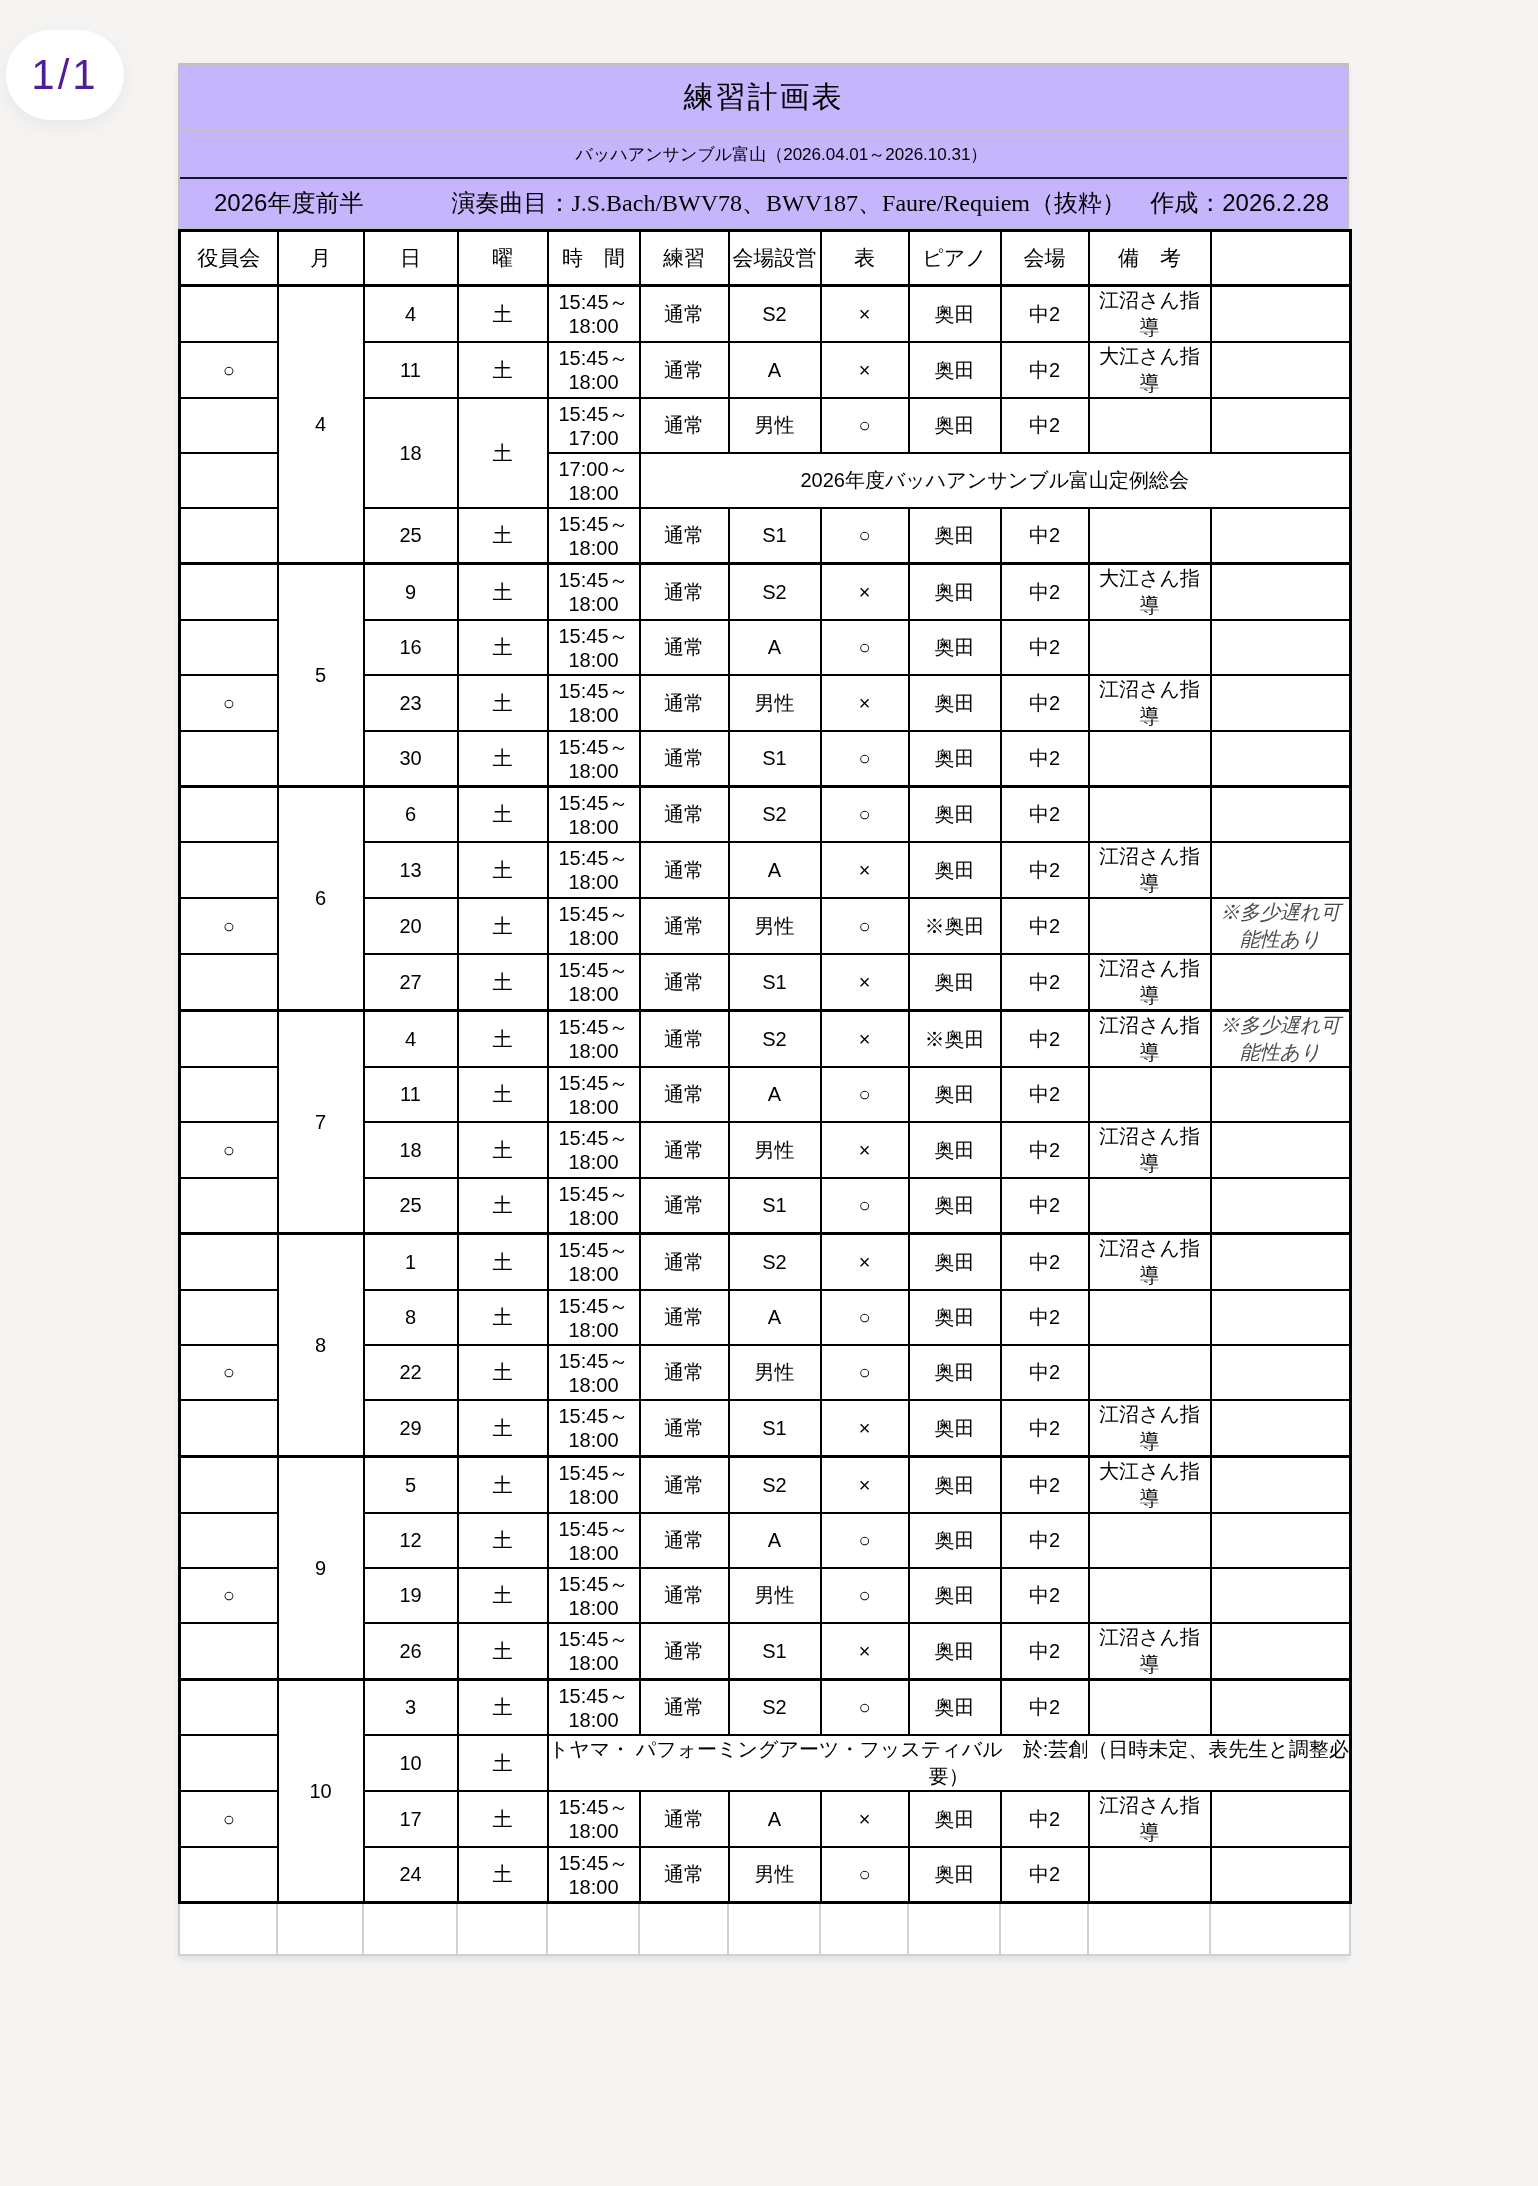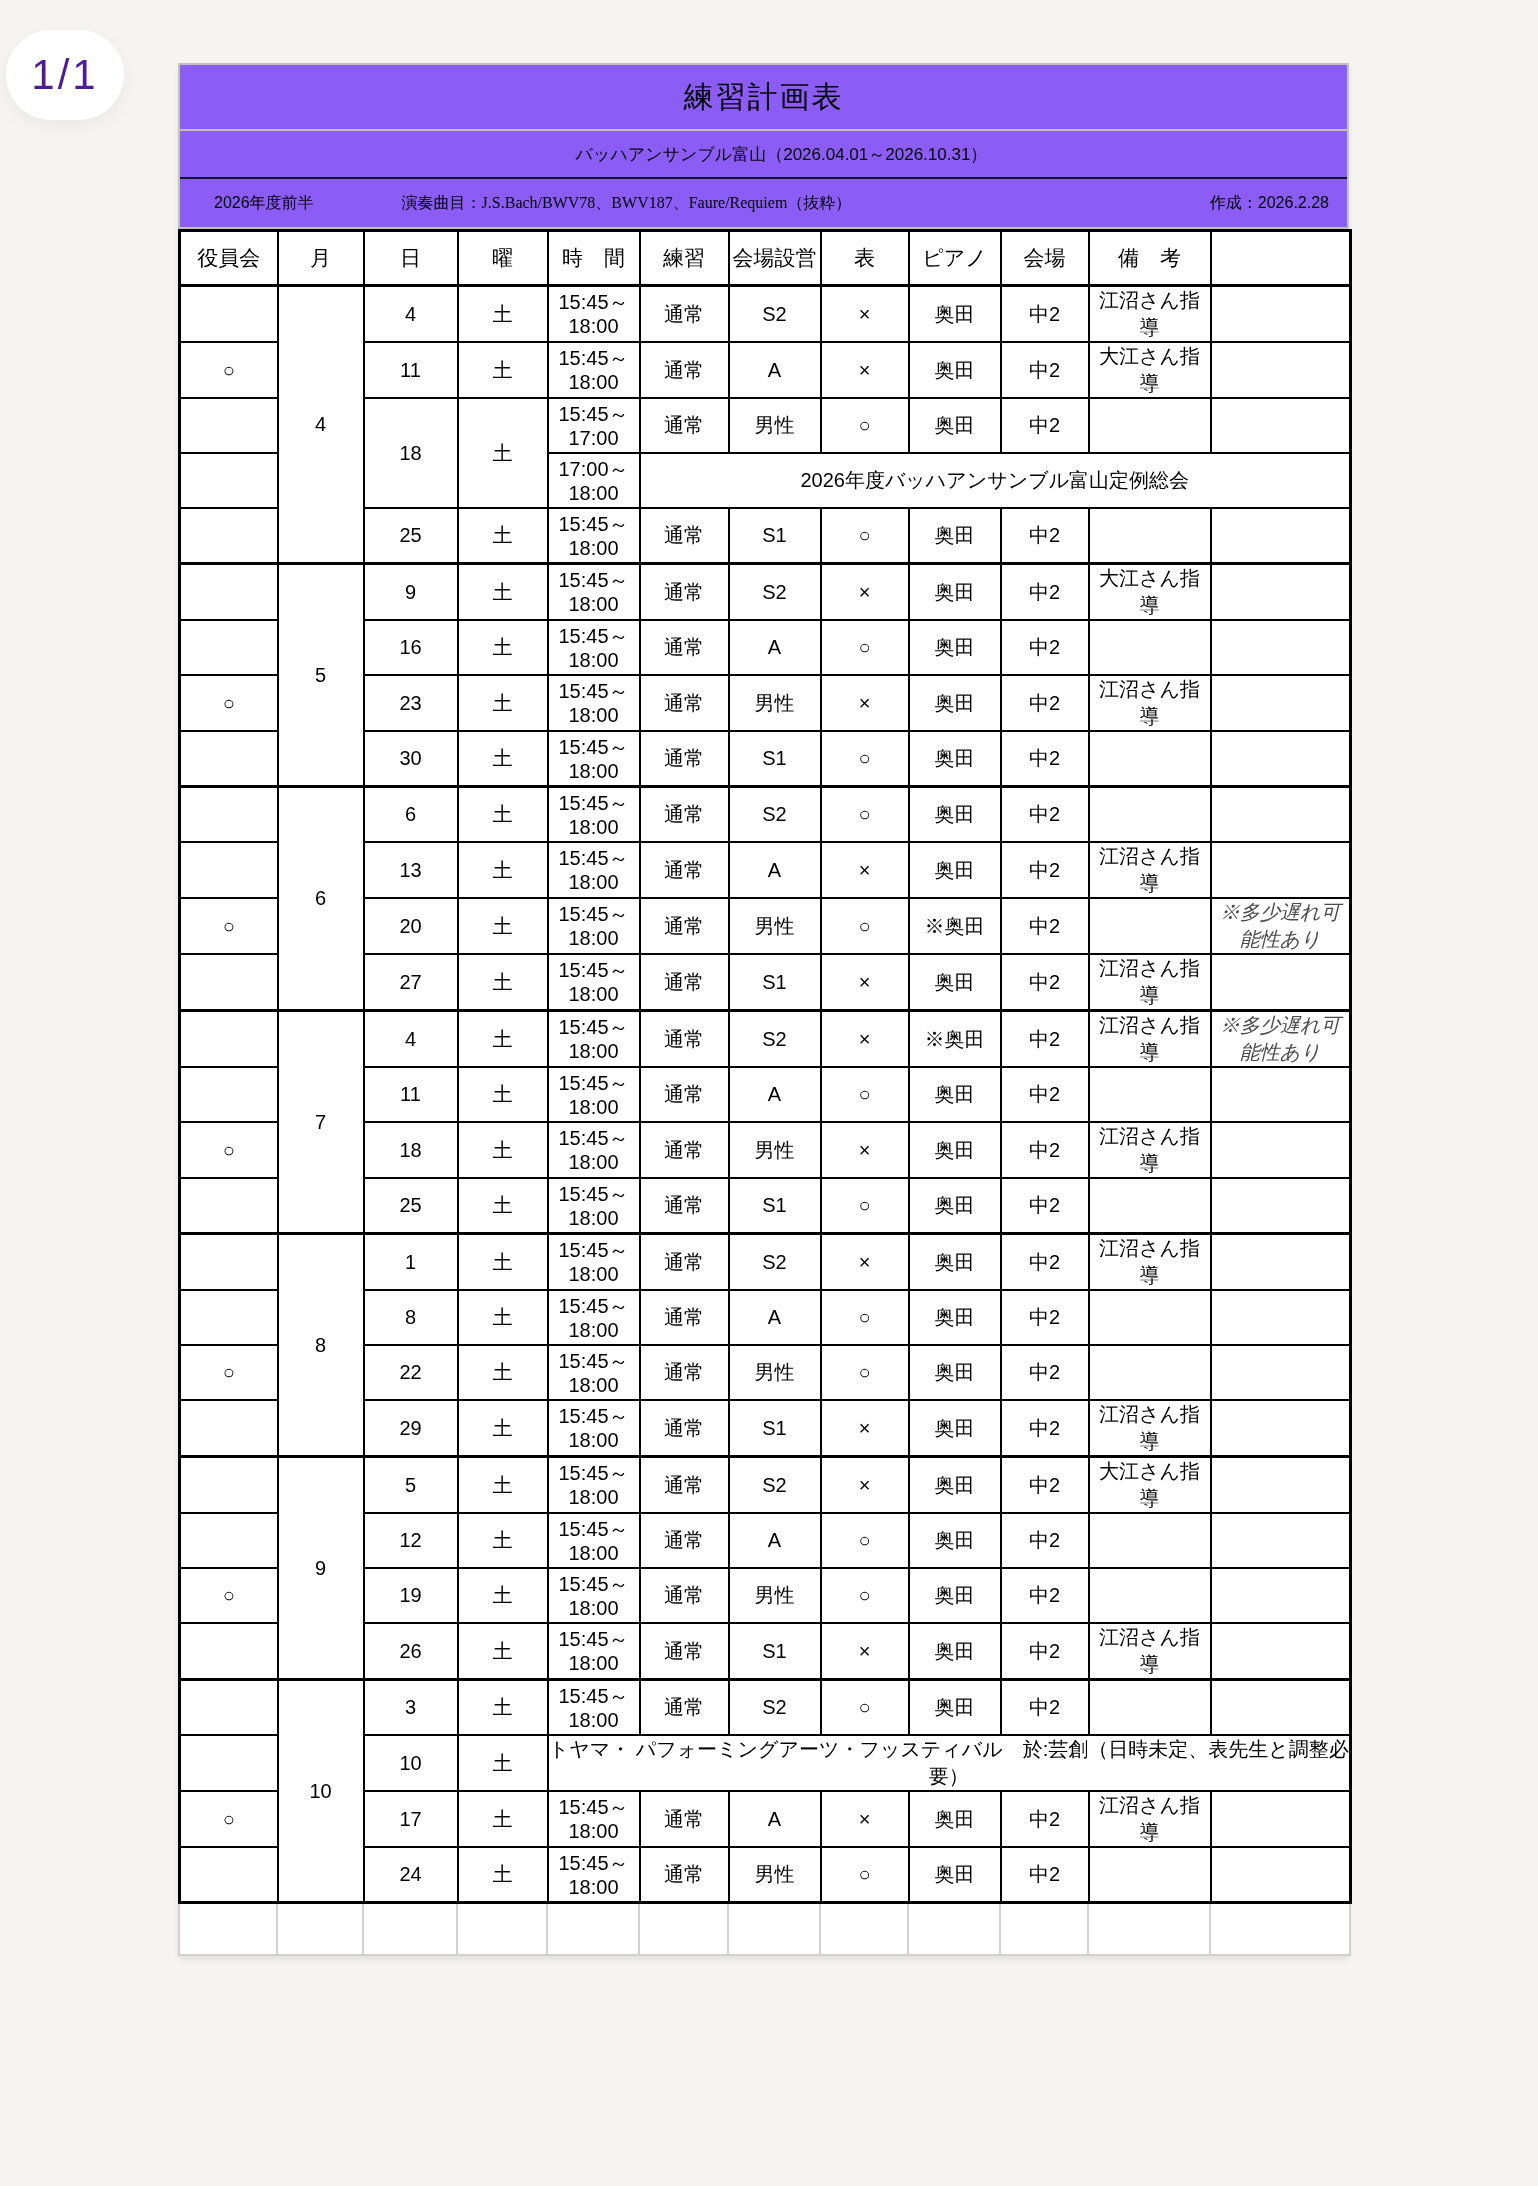--- a/index.html
+++ b/index.html
@@ -17,35 +17,35 @@
     background:#ffffff;
     border-radius:46px;
     display:flex; align-items:center; justify-content:center;
     font-size:42px; letter-spacing:3px; color:#4c1d95;
     box-shadow:0 6px 18px rgba(0,0,0,0.05);
   }
   .doc {
     position:absolute; left:178px; top:63px; width:1171px;
     box-shadow:0 4px 6px rgba(0,0,0,0.08);
   }
-  .top-block { border:2px solid #c2c1bf; background:#8b5cf6; box-sizing:border-box; }
+  .top-block { border:2px solid #c2c1bf; background:#c4b5fd; box-sizing:border-box; }
   .title-row {
     height:64px; border-bottom:2px solid #c2c1bf;
     display:flex; align-items:center; justify-content:center;
     font-size:30px; letter-spacing:2px;
   }
   .subtitle-row {
     height:46px; border-bottom:2px solid #0f172a;
     display:flex; align-items:center; justify-content:center;
     font-size:17px;
     padding-left:36px;
   }
   .info-row {
     height:48px; display:flex; align-items:center;
-    font-size:16px; padding:0 18px 0 34px; box-sizing:border-box;
+    font-size:24px; padding:0 18px 0 34px; box-sizing:border-box;
   }
   .info-mid { margin-left:88px;font-family:Liberation Serif, serif; }
   .info-right { margin-left:auto; }
 
   table.sched {
     border-collapse:collapse; table-layout:fixed;
     width:1171px; background:#ffffff;
     border:3px solid #000;
   }
   .sched th, .sched td {

